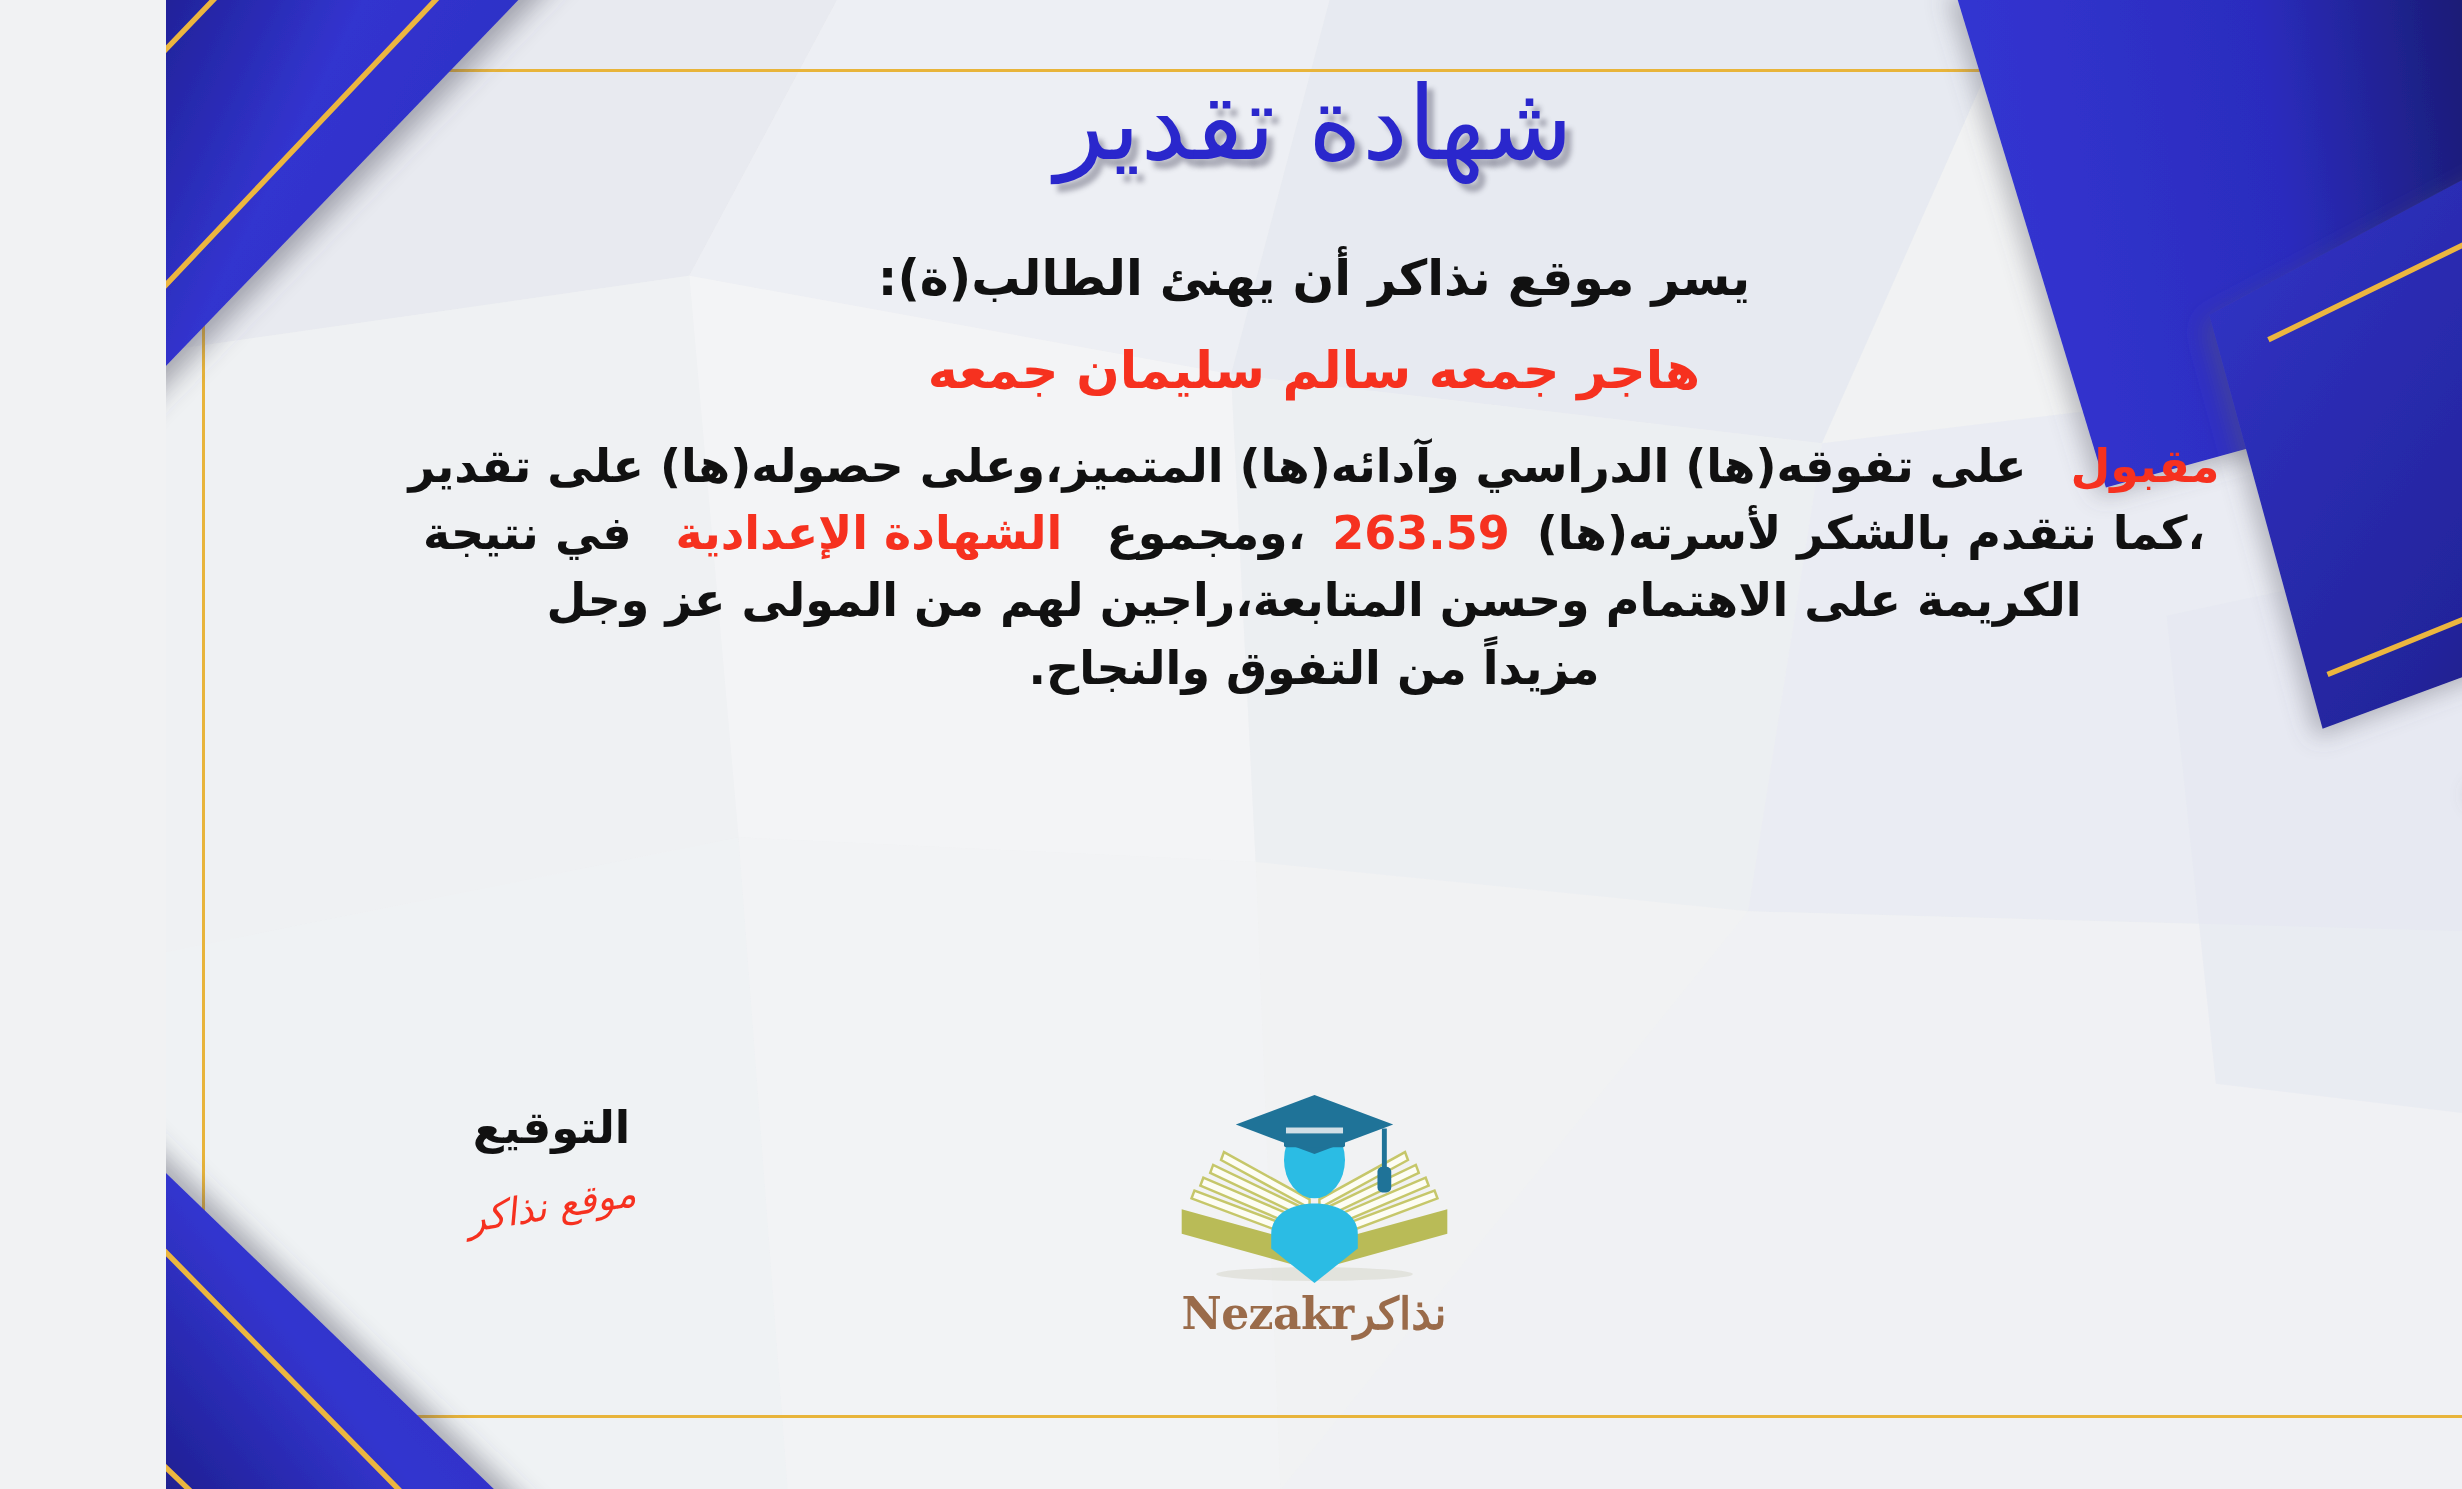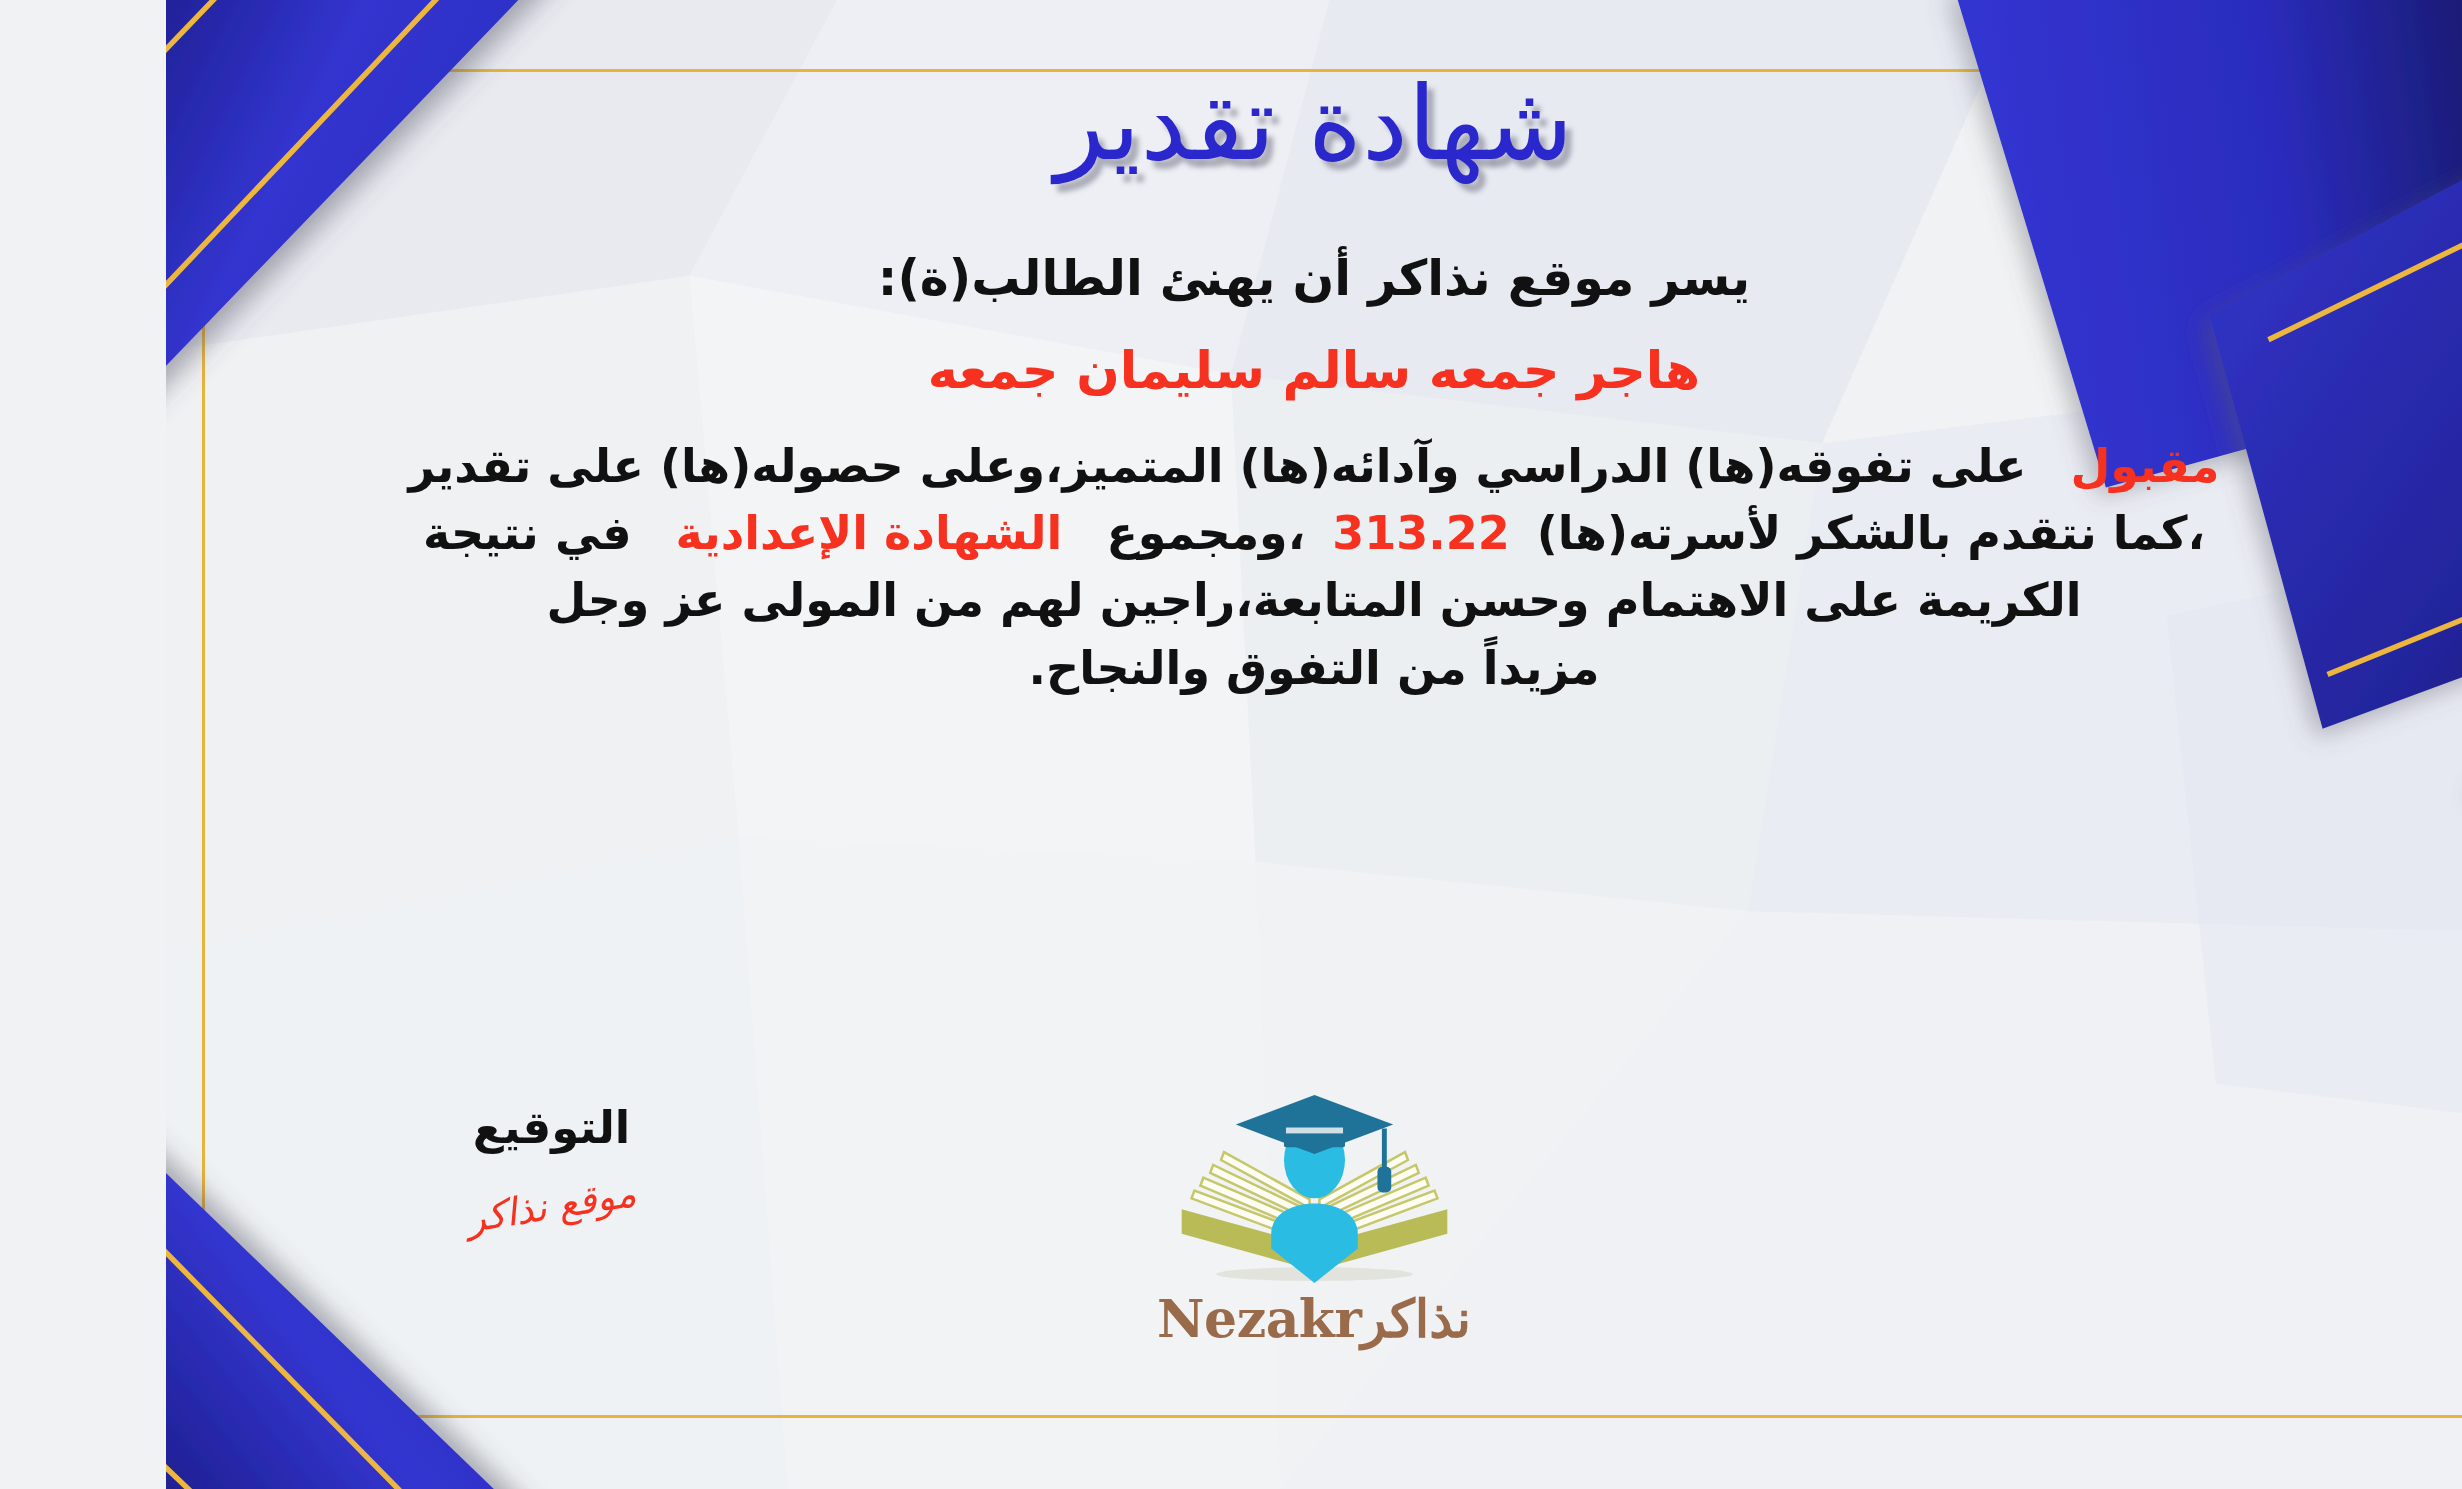--- a/index.html
+++ b/index.html
@@ -94,21 +94,21 @@
     display:inline-block;
   }
 
   #logo-block{
     position:absolute;left:50%;transform:translateX(-50%);top:-14.8px;
     width:424px;text-align:center;
   }
   #logo-mark{display:block;margin:0 auto;}
   #logo-wordmark{
     margin-top:-4.9px;
-    font-size:52px;
+    font-size:44px;
     font-weight:700;
     color:#9a6b4a;
     font-family:"DejaVu Serif","Liberation Serif",serif;
     letter-spacing:-0.5px;
     direction:rtl;
   }
 </style>
 </head>
 <body>
 
@@ -242,21 +242,21 @@
 
     <div class="para-line">
       <span class="hl">مقبول</span>
       <span class="sp-lg"></span>
       <span>على تفوقه(ها) الدراسي وآدائه(ها) المتميز،وعلى حصوله(ها) على تقدير</span>
     </div>
 
     <div class="para-line">
       <span>،كما نتقدم بالشكر لأسرته(ها)</span>
       <span class="sp-md"></span>
-      <span class="hl">313.22</span>
+      <span class="hl">263.59</span>
       <span class="sp-md"></span>
       <span>،ومجموع</span>
       <span class="sp-lg"></span>
       <span class="hl">الشهادة الإعدادية</span>
       <span class="sp-lg"></span>
       <span>في نتيجة</span>
     </div>
 
     <div class="para-line">الكريمة على الاهتمام وحسن المتابعة،راجين لهم من المولى عز وجل</div>
 

